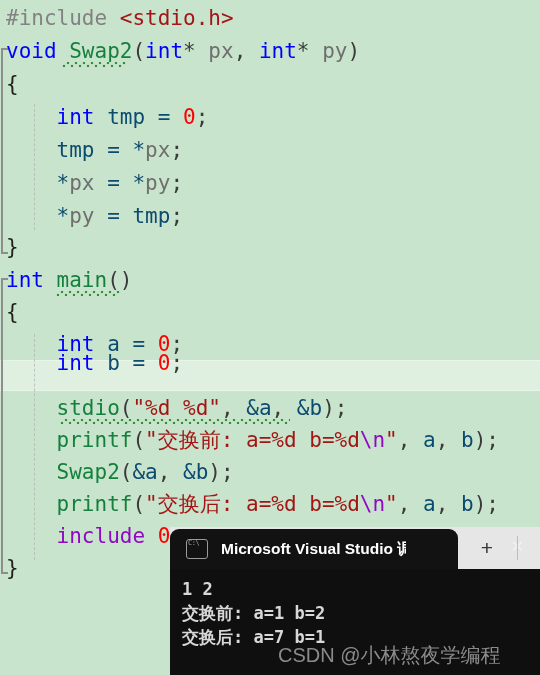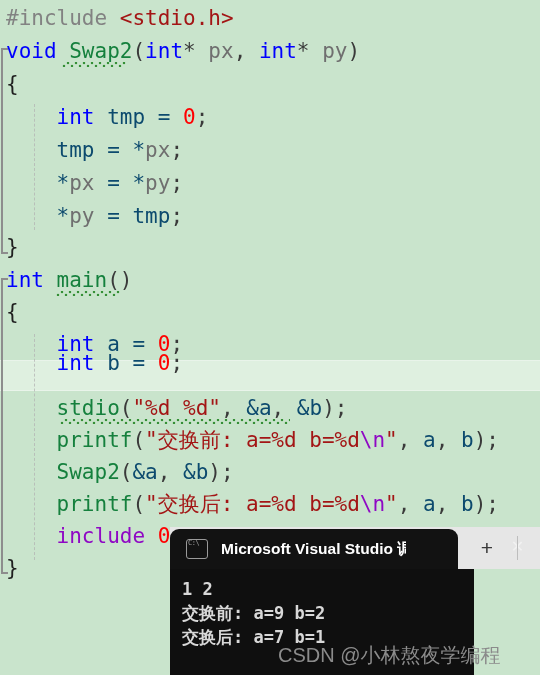--- a/index.html
+++ b/index.html
@@ -197,21 +197,21 @@
     left: 347px;
     top: 9px;
     width: 1px;
     height: 24px;
     background: #bdbdbd;
   }
   #console-body {
     position: absolute;
     left: 0;
     top: 42px;
-    width: 304px;
+    width: 370px;
     height: 106px;
     background: #0f0f0f;
   }
   .console-line {
     position: absolute;
     left: 12px;
     color: #d8d8d8;
     font-size: 17px;
     line-height: 20px;
     white-space: pre;
@@ -283,20 +283,20 @@
         <div id="tab-icon"></div>
         <div id="tab-title">Microsoft Visual Studio 调试控</div>
       </div>
       <div id="tab-close">✕</div>
       <div id="tab-new">+</div>
       <div id="tabstrip-sep"></div>
     </div>
 
     <div id="console-body">
       <div class="console-line" style="top:10px;">1 2</div>
-      <div class="console-line" style="top:34px;">交换前: a=9 b=2</div>
+      <div class="console-line" style="top:34px;">交换前: a=1 b=2</div>
       <div class="console-line" style="top:58px;">交换后: a=7 b=1</div>
       <div id="watermark">CSDN @小林熬夜学编程</div>
     </div>
 
   </div>
 
 </div>
 
 </body></html>

